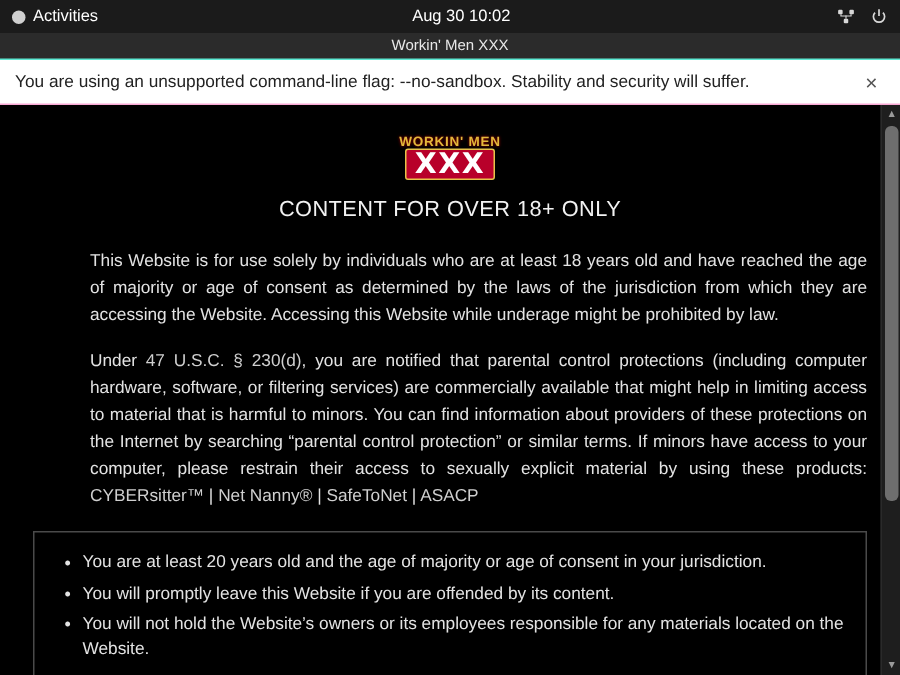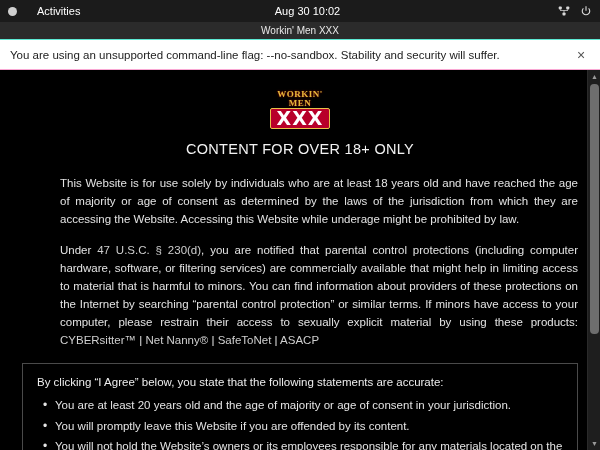--- a/index.html
+++ b/index.html
@@ -9,21 +9,21 @@
     font-family: "Liberation Sans", sans-serif;
     overflow: hidden;
   }
   
   .topbar {
     height: 22px; background: #1b1b1b; color: #ffffff;
     display: flex; align-items: center; font-size: 11px;
     position: relative;
   }
   .topbar-left { display: flex; align-items: center; gap: 14px; padding-left: 8px; }
-  .tb-item { display: flex; align-items: center; gap: 20px; cursor: default; }
+  .tb-item { display: flex; align-items: center; gap: 5px; cursor: default; }
   .dot-icon {
     width: 9px; height: 9px; border-radius: 50%;
     background: #d0d0d0; display: inline-block;
   }
   .chrome-icon {
     width: 10px; height: 10px; border-radius: 50%;
     background: conic-gradient(#ea4335 0 33%, #fbbc05 0 66%, #34a853 0 100%);
     position: relative; display: inline-block;
   }
   .chrome-icon::after {
@@ -60,21 +60,21 @@
     position: relative;
     height: 380px; background: #000; color: #e9e9e9;
     overflow: hidden;
   }
   .page-inner { padding: 14px 22px 0 22px; }
   .logo {
     margin: 6px auto 12px auto; width: 70px; text-align: center;
     line-height: 1;
   }
   .logo-top {
-    font-family: Liberation Serif, serif;
+    font-family: Liberation Sans, sans-serif;
     font-size: 9px; font-weight: bold; color: #e2b93b;
     letter-spacing: .5px;
     text-shadow: 0 0 2px #a00;
     text-align: center;
   }
   .logo-main {
     font-family: "DejaVu Sans", sans-serif;
     font-weight: bold; font-size: 19px; color: #fff;
     background: #b8002a; display: inline-block;
     padding: 0 6px; border-radius: 2px; letter-spacing: 1px;
@@ -170,21 +170,20 @@
 
     <h1 class="headline">CONTENT FOR OVER 18+ ONLY</h1>
 
     <p class="para">This Website is for use solely by individuals who are at least 18 years old and have reached the age of majority or age of consent as determined by the laws of the jurisdiction from which they are accessing the Website. Accessing this Website while underage might be prohibited by law.</p>
 
     <p class="para">
       <span>Under </span><a class="lnk">47 U.S.C. § 230(d)</a><span>, you are notified that parental control protections (including computer hardware, software, or filtering services) are commercially available that might help in limiting access to material that is harmful to minors. You can find information about providers of these protections on the Internet by searching “parental control protection” or similar terms. If minors have access to your computer, please restrain their access to sexually explicit material by using these products: </span><a class="lnk">CYBERsitter™</a><span> | </span><a class="lnk">Net Nanny®</a><span> | </span><a class="lnk">SafeToNet</a><span> | </span><a class="lnk">ASACP</a>
     </p>
 
     <div class="box">
-      <div class="box-title">By clicking “I Agree” below, you state that the following statements are accurate:</div>
       <ul class="bullets">
         <li>You are at least 20 years old and the age of majority or age of consent in your jurisdiction.</li>
         <li>You will promptly leave this Website if you are offended by its content.</li>
         <li>You will not hold the Website’s owners or its employees responsible for any materials located on the Website.</li>
 
       </ul>
 
     </div>
 
   </div>

